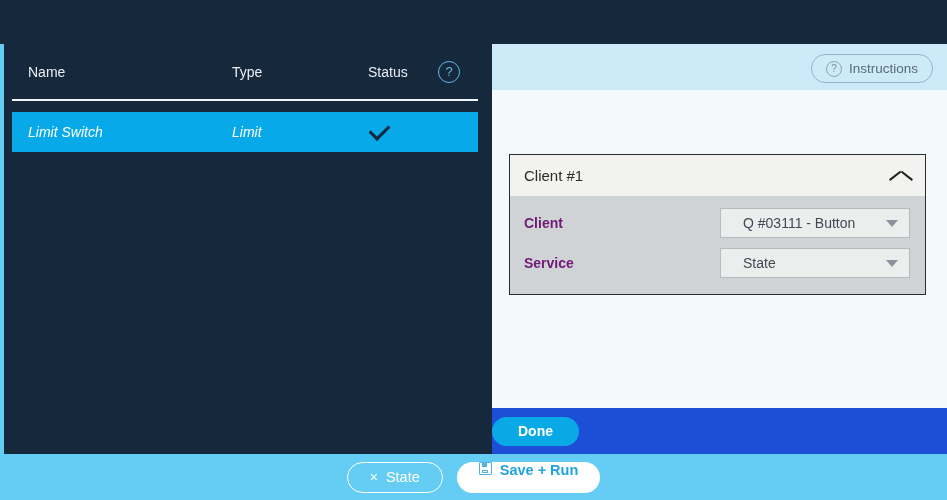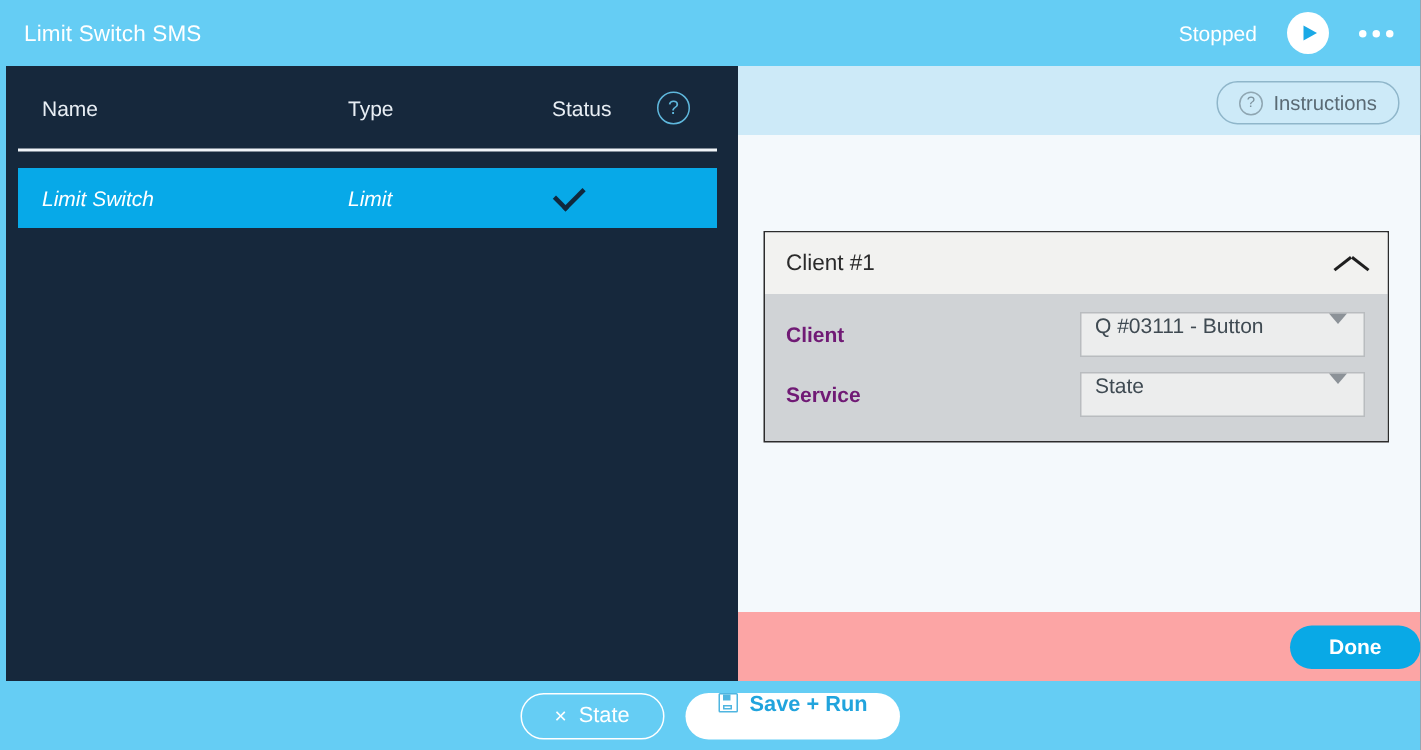--- a/index.html
+++ b/index.html
@@ -237,41 +237,42 @@
     font-weight: bold;
   }
   .select {
     position: relative;
     width: 190px;
     height: 30px;
     background: #eceded;
     border: 1px solid #b9bcbf;
     box-sizing: border-box;
     display: flex;
-    padding-left: 9px;
+    align-items: center;
+    padding-left: 22px;
     color: #3f4a52;
     font-size: 14px;
   }
   .caret {
     position: absolute;
     right: 11px;
     width: 0; height: 0;
     border-left: 6px solid transparent;
     border-right: 6px solid transparent;
     border-top: 7px solid #8c9298;
   }
 
   .detail-bottomband {
     position: absolute;
     left: 0; bottom: 0;
     width: 455px; height: 46px;
-    background: #fca5a5;
-    display: flex;
-    align-items: center;
-    justify-content: flex-end;
+    background: #1d4ed8;
+    display: flex;
+    align-items: center;
+    justify-content: flex-start;
   }
   .done-btn {
     background: #09a9e6;
     color: #ffffff;
     border: none;
     border-radius: 16px;
     height: 29px;
     padding: 0 26px;
     font-size: 14px;
     font-family: "Liberation Sans", sans-serif;
@@ -338,34 +339,20 @@
     width: 6px; height: 3px;
     border: 1px solid #4fb5e0;
     box-sizing: border-box;
   }
 </style>
 </head>
 <body>
 
 <div id="app">
 
-  <div class="titlebar">
-    <div class="title-text">Limit Switch SMS</div>
-    <div class="title-right">
-      <div class="status-text">Stopped</div>
-      <div class="play-btn">
-        <div class="play-tri"></div>
-      </div>
-      <div class="kebab">
-        <i></i>
-        <i></i>
-        <i></i>
-      </div>
-    </div>
-  </div>
 
   <div class="body-area">
     <div class="left-strip"></div>
 
     <div class="list-panel">
       <div class="list-head">
         <span class="col-name">Name</span>
         <span class="col-type">Type</span>
         <span class="col-status">Status</span>
         <span class="help-circle">?</span>

